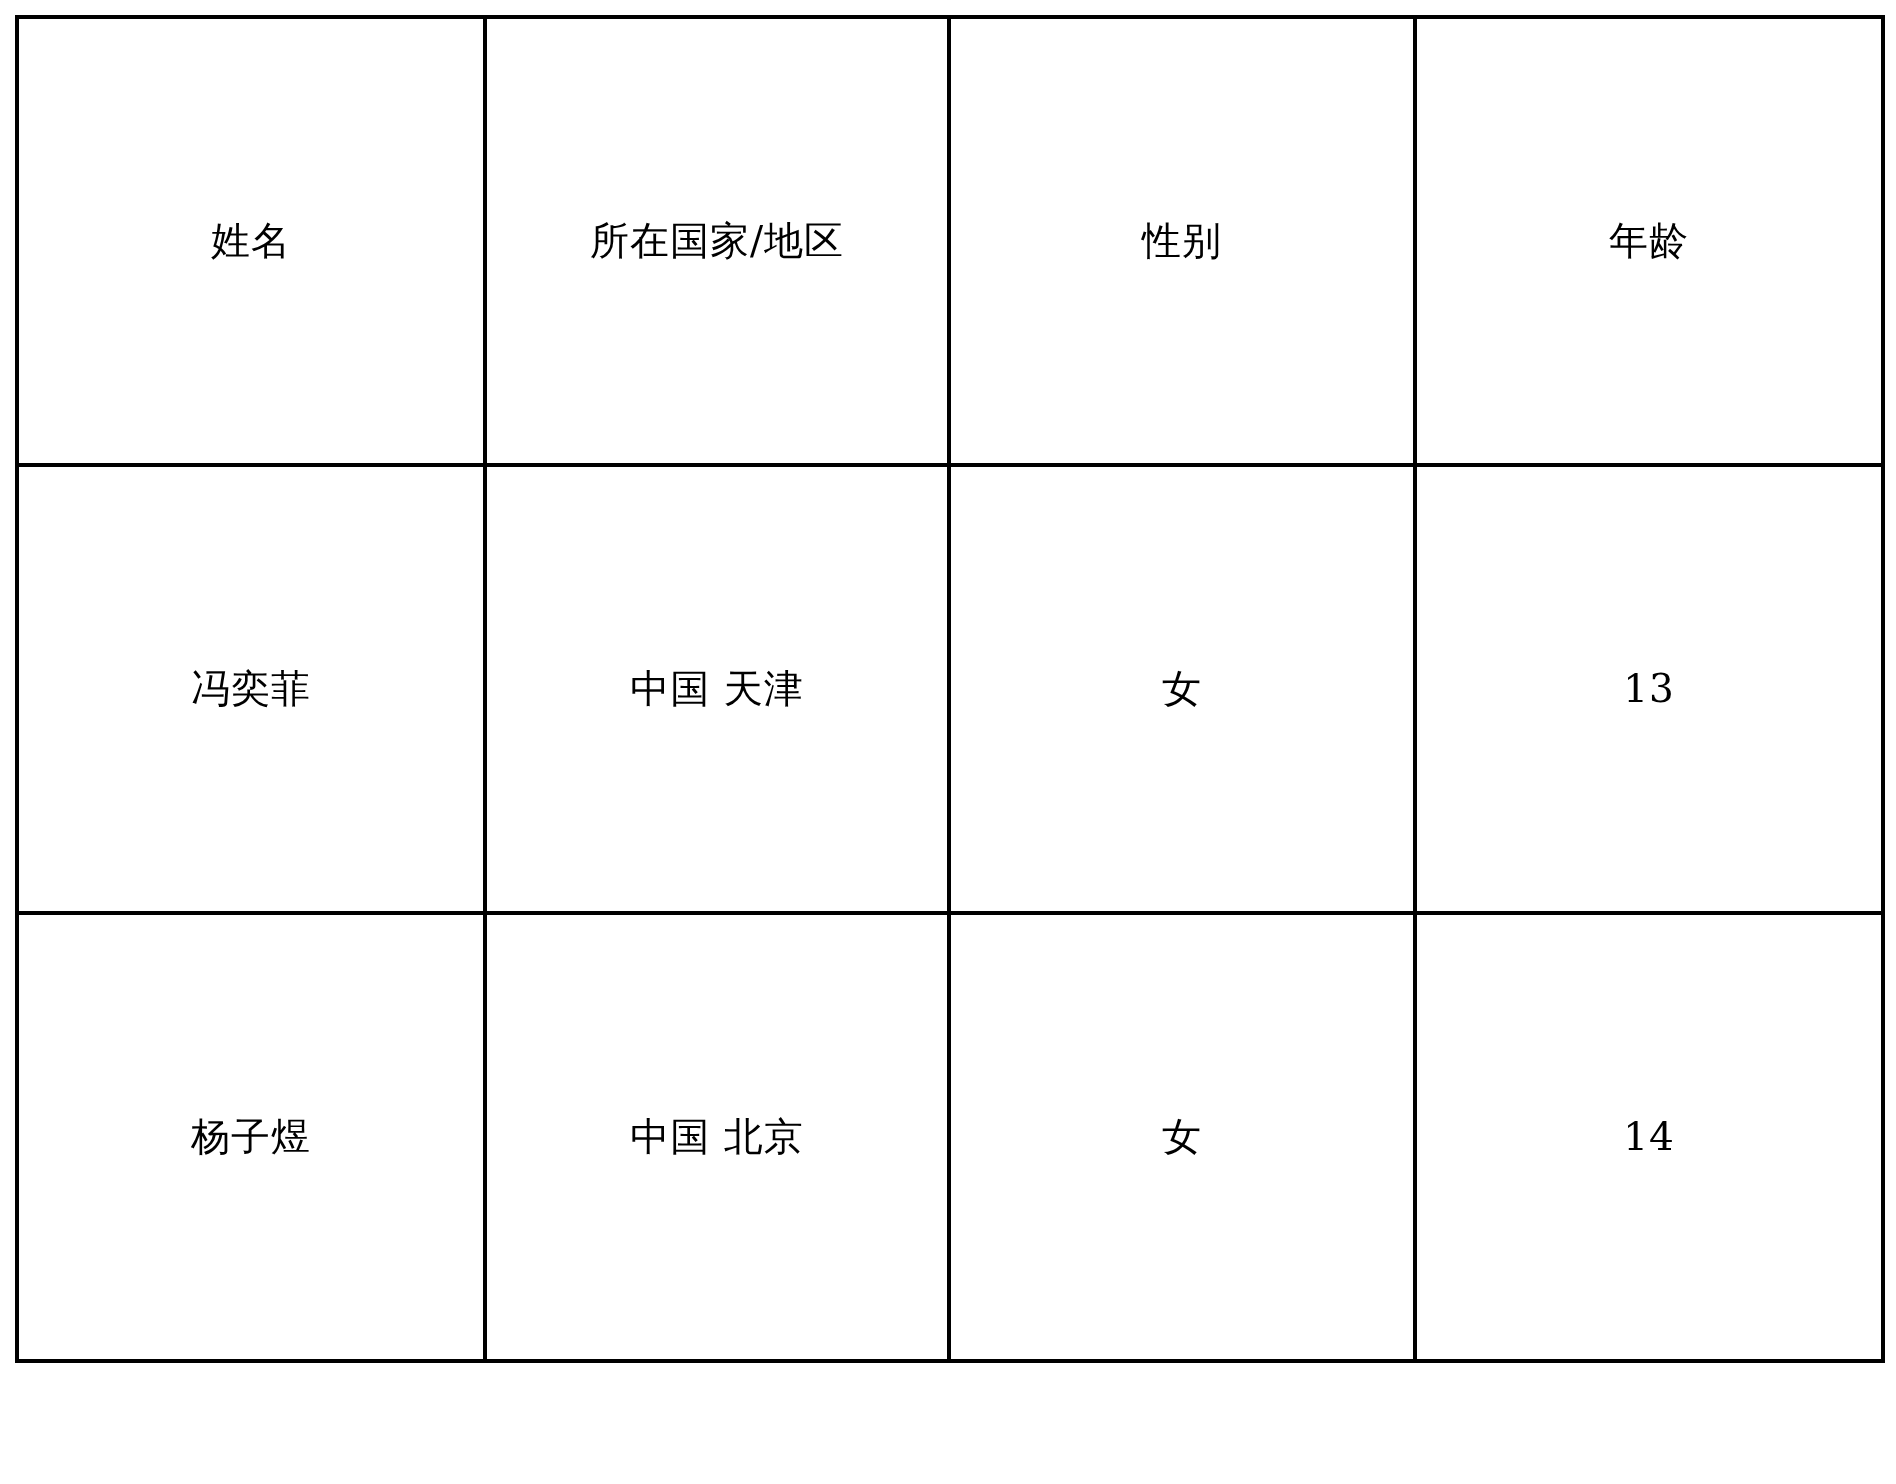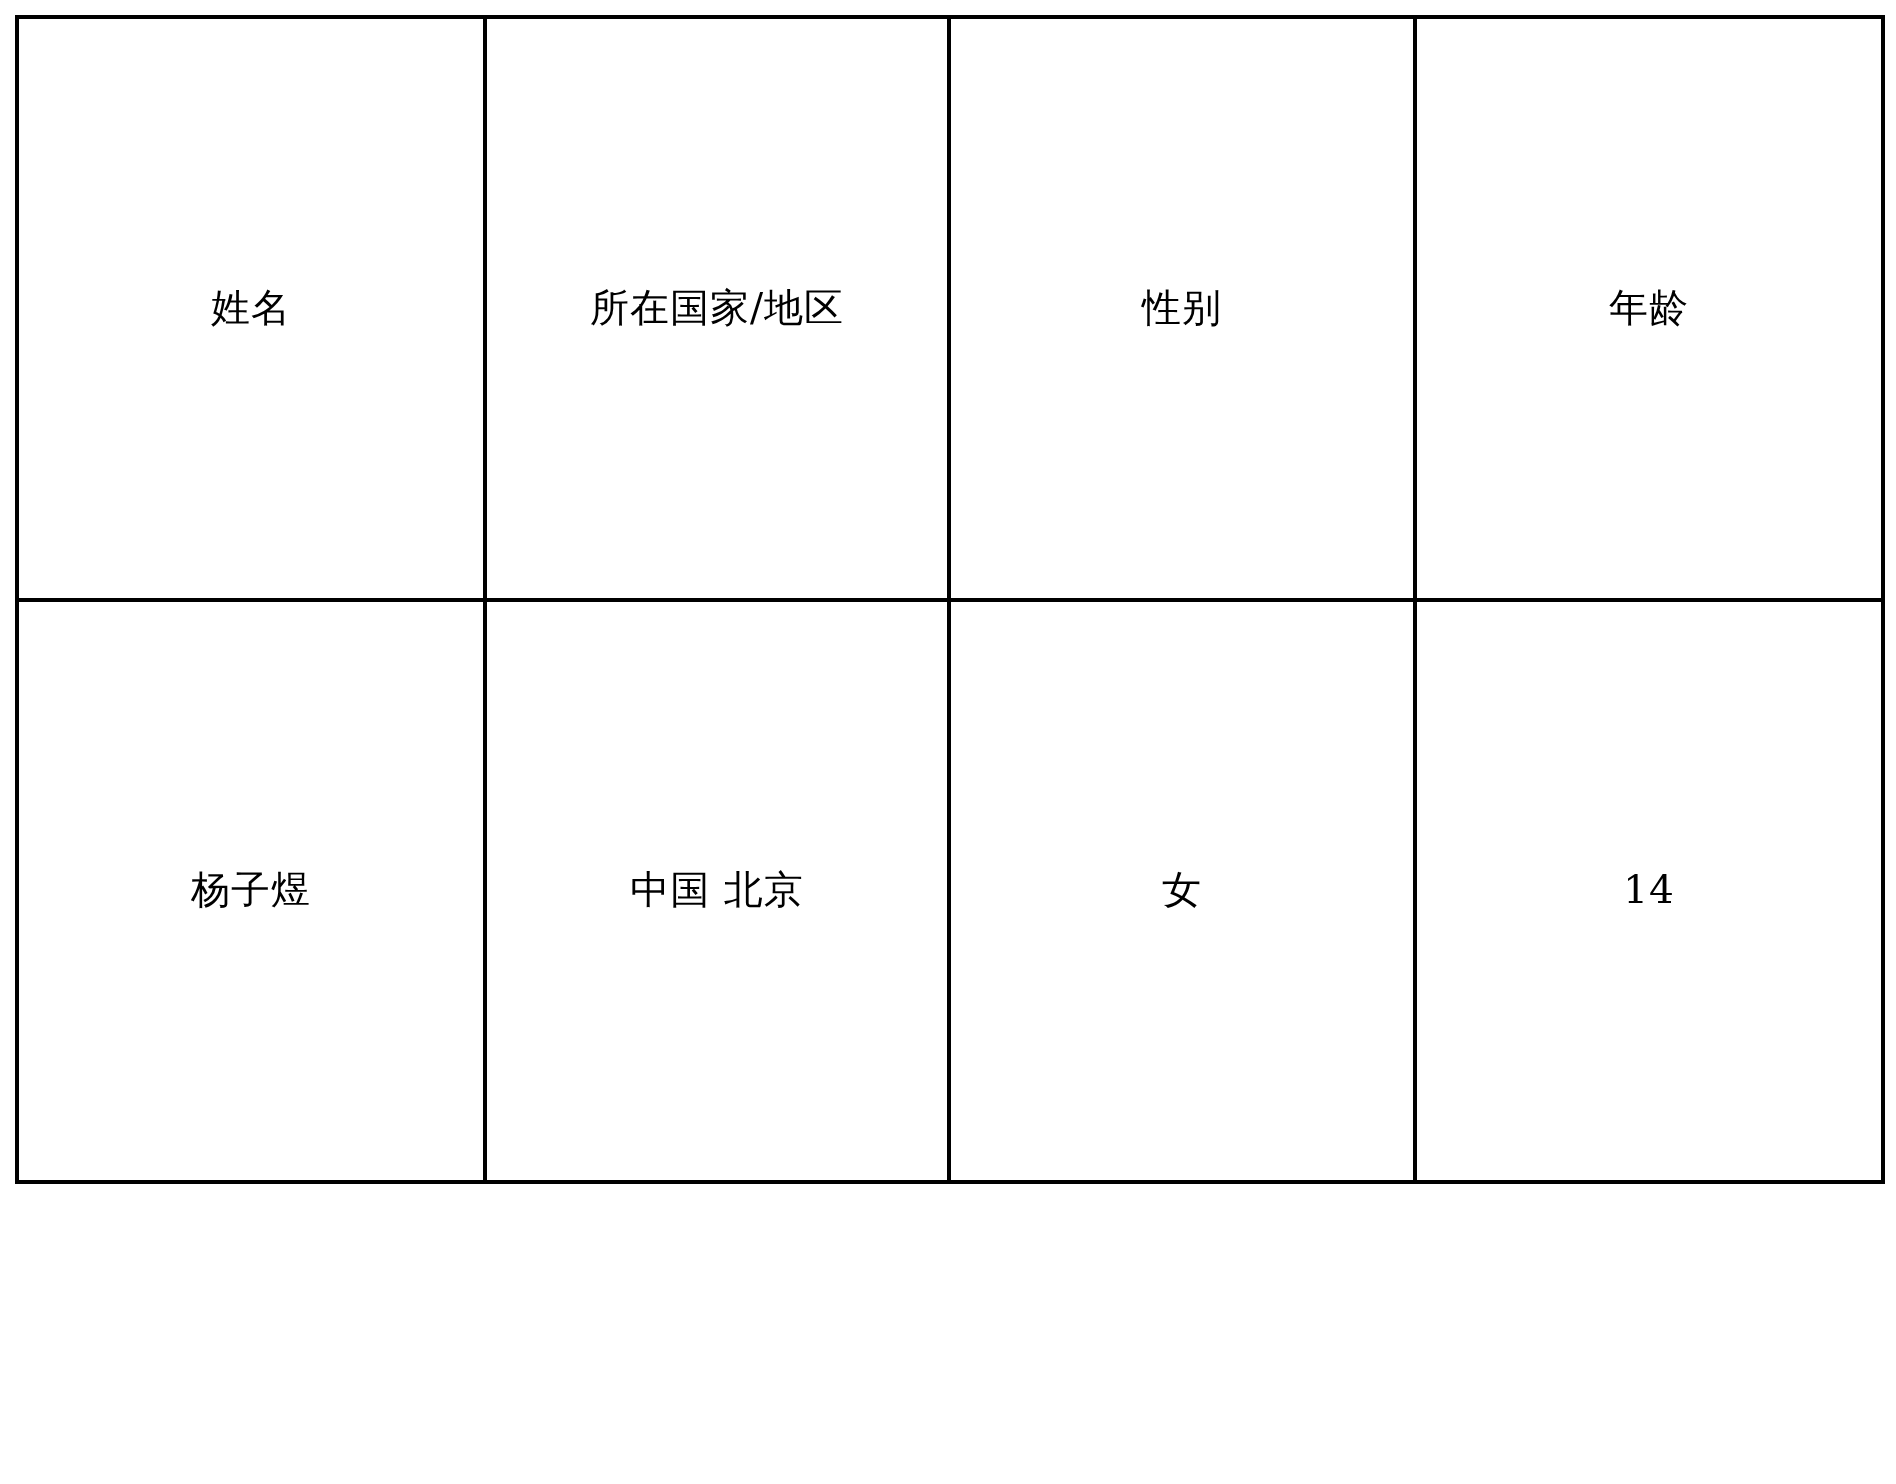--- a/index.html
+++ b/index.html
@@ -12,21 +12,21 @@
     height: 1484px;
     position: relative;
     font-family: "DejaVu Serif", "Liberation Serif", serif;
     color: #000000;
   }
   table.doc-table {
     position: absolute;
     left: 15px;
     top: 15px;
     width: 1866px;
-    height: 1169px;
+    height: 1348px;
     border-collapse: collapse;
     table-layout: fixed;
     background: #ffffff;
   }
   table.doc-table td, table.doc-table th {
     border: 4px solid #000000;
     text-align: center;
     vertical-align: middle;
     font-size: 39px;
     font-weight: normal;
@@ -51,19 +51,25 @@
       <col class="c4">
   </colgroup>
   <tbody>
     <tr>
       <th>姓名</th>
       <th>所在国家/地区</th>
       <th>性别</th>
       <th>年龄</th>
     </tr>
     <tr>
+      <td>冯奕菲</td>
+      <td>中国 天津</td>
+      <td>女</td>
+      <td>13</td>
+    </tr>
+    <tr>
       <td>杨子煜</td>
       <td>中国 北京</td>
       <td>女</td>
       <td>14</td>
     </tr>
   </tbody>
 </table>
 
 </body></html>

